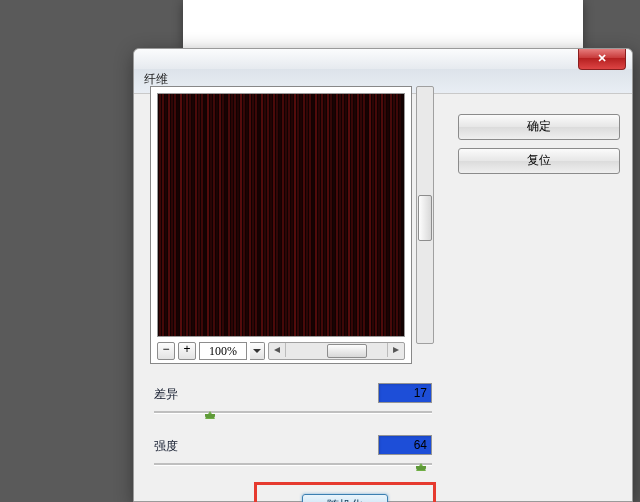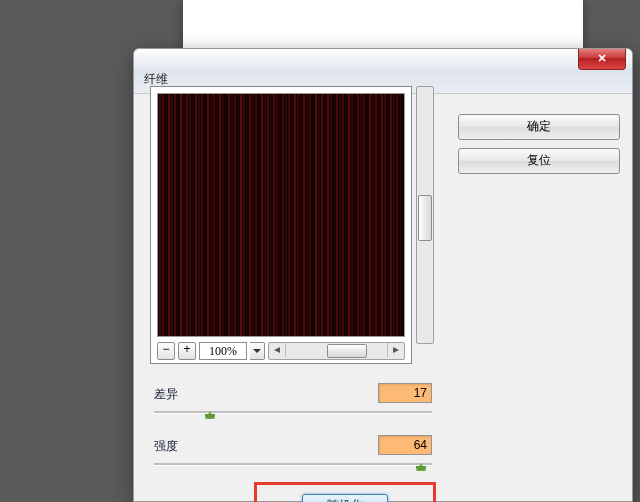--- a/index.html
+++ b/index.html
@@ -71,21 +71,21 @@
     display:block;width:100%;height:24px;margin-bottom:8px;
     border:1px solid #8b8b8b;border-radius:3px;
     background:linear-gradient(#fbfbfb,#e7e7e7 48%,#dcdcdc 52%,#efefef);
     text-align:center;line-height:22px;cursor:pointer;
   }
 
   .param{position:absolute;left:20px;right:200px;}
   .param .lbl{color:#0f172a;}
   .param .val{
     position:absolute;right:0;top:-3px;width:44px;height:18px;
-    border:1px solid #949494;background:#fdba74;text-align:right;padding:0 4px;line-height:18px;
+    border:1px solid #949494;background:#1d4ed8;text-align:right;padding:0 4px;line-height:18px;
     box-shadow:inset 1px 1px 2px rgba(0,0,0,.12);
   }
   .slider{
     position:absolute;left:0;right:0;top:22px;height:14px;
   }
   .slider .track{position:absolute;left:0;right:0;top:3px;height:2px;background:#bfbfbf;border-bottom:1px solid #fff;}
   .slider .handle{
     position:absolute;top:-2px;width:10px;height:14px;margin-left:-5px;cursor:pointer;
   }
   .slider .handle:before{

